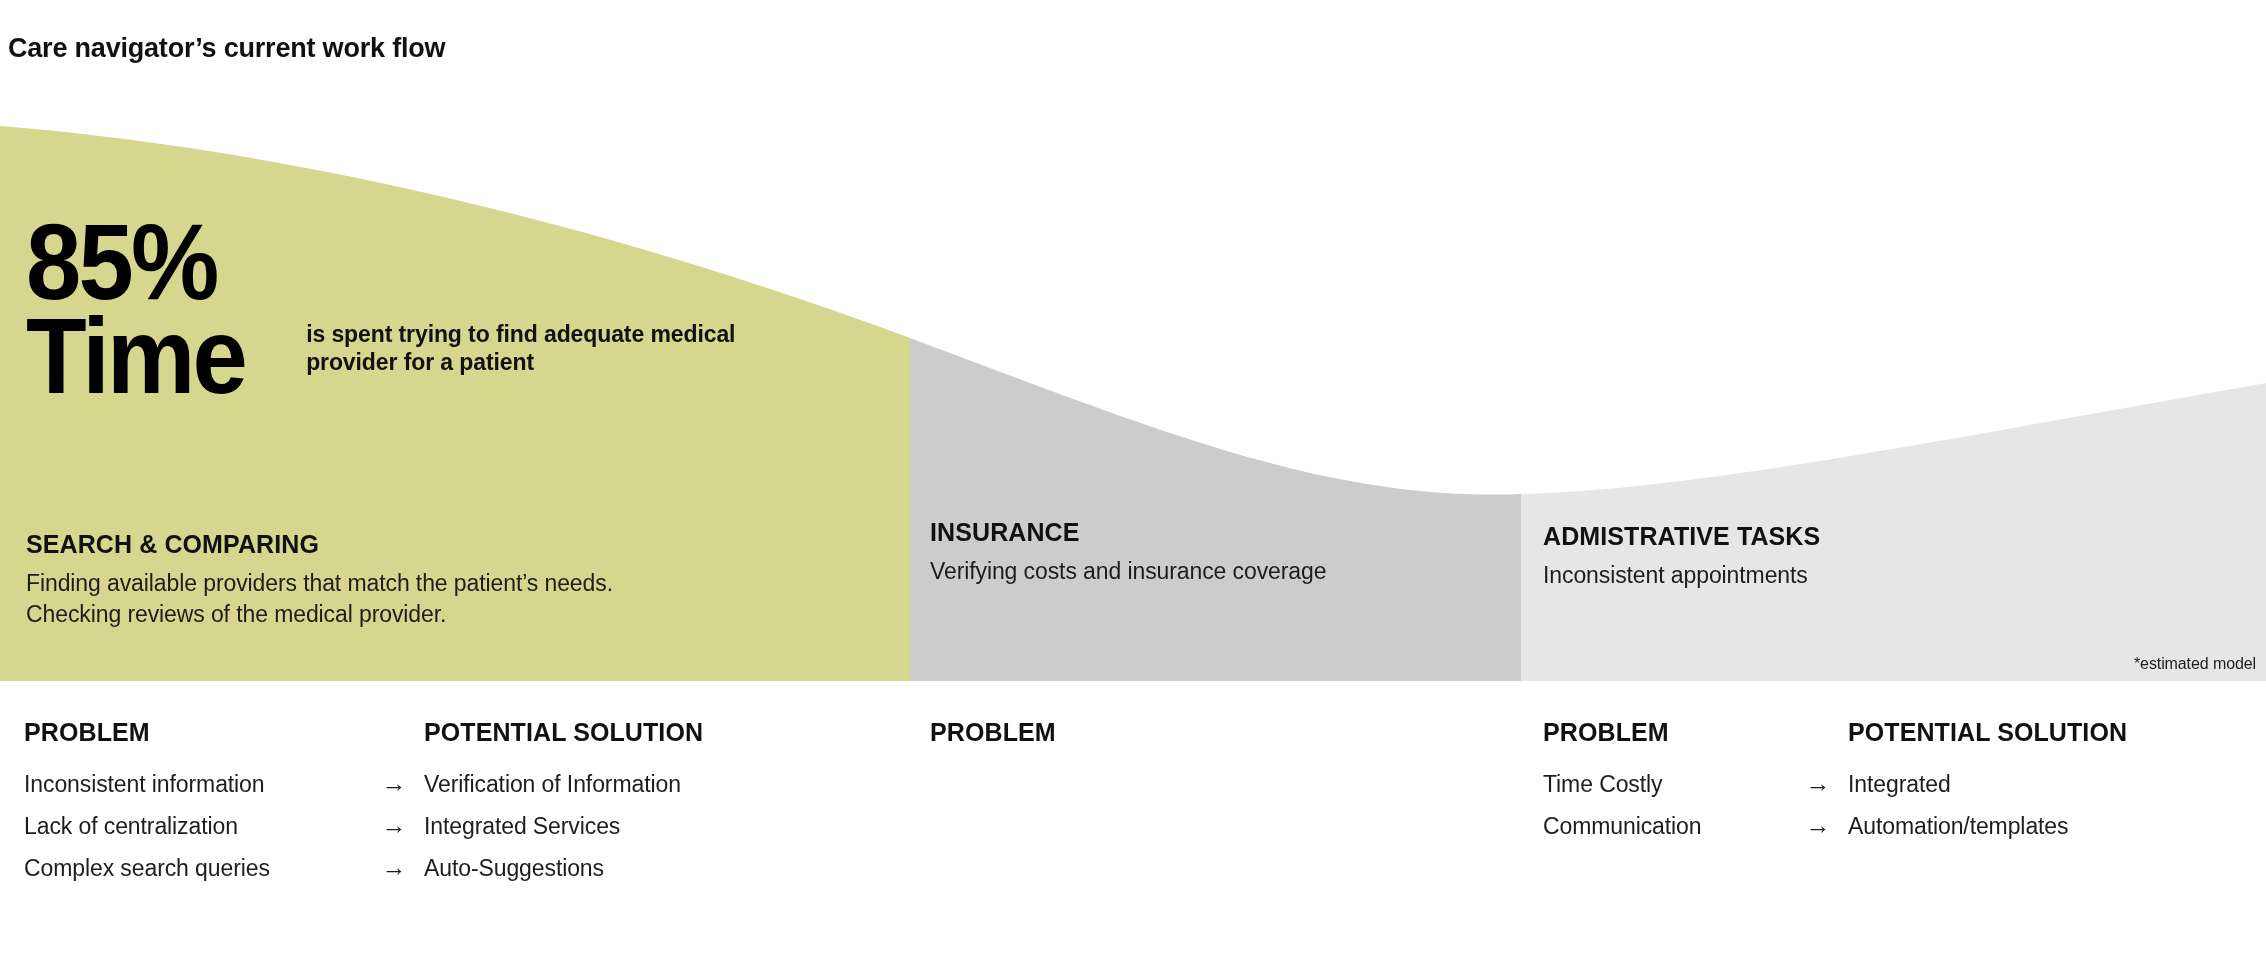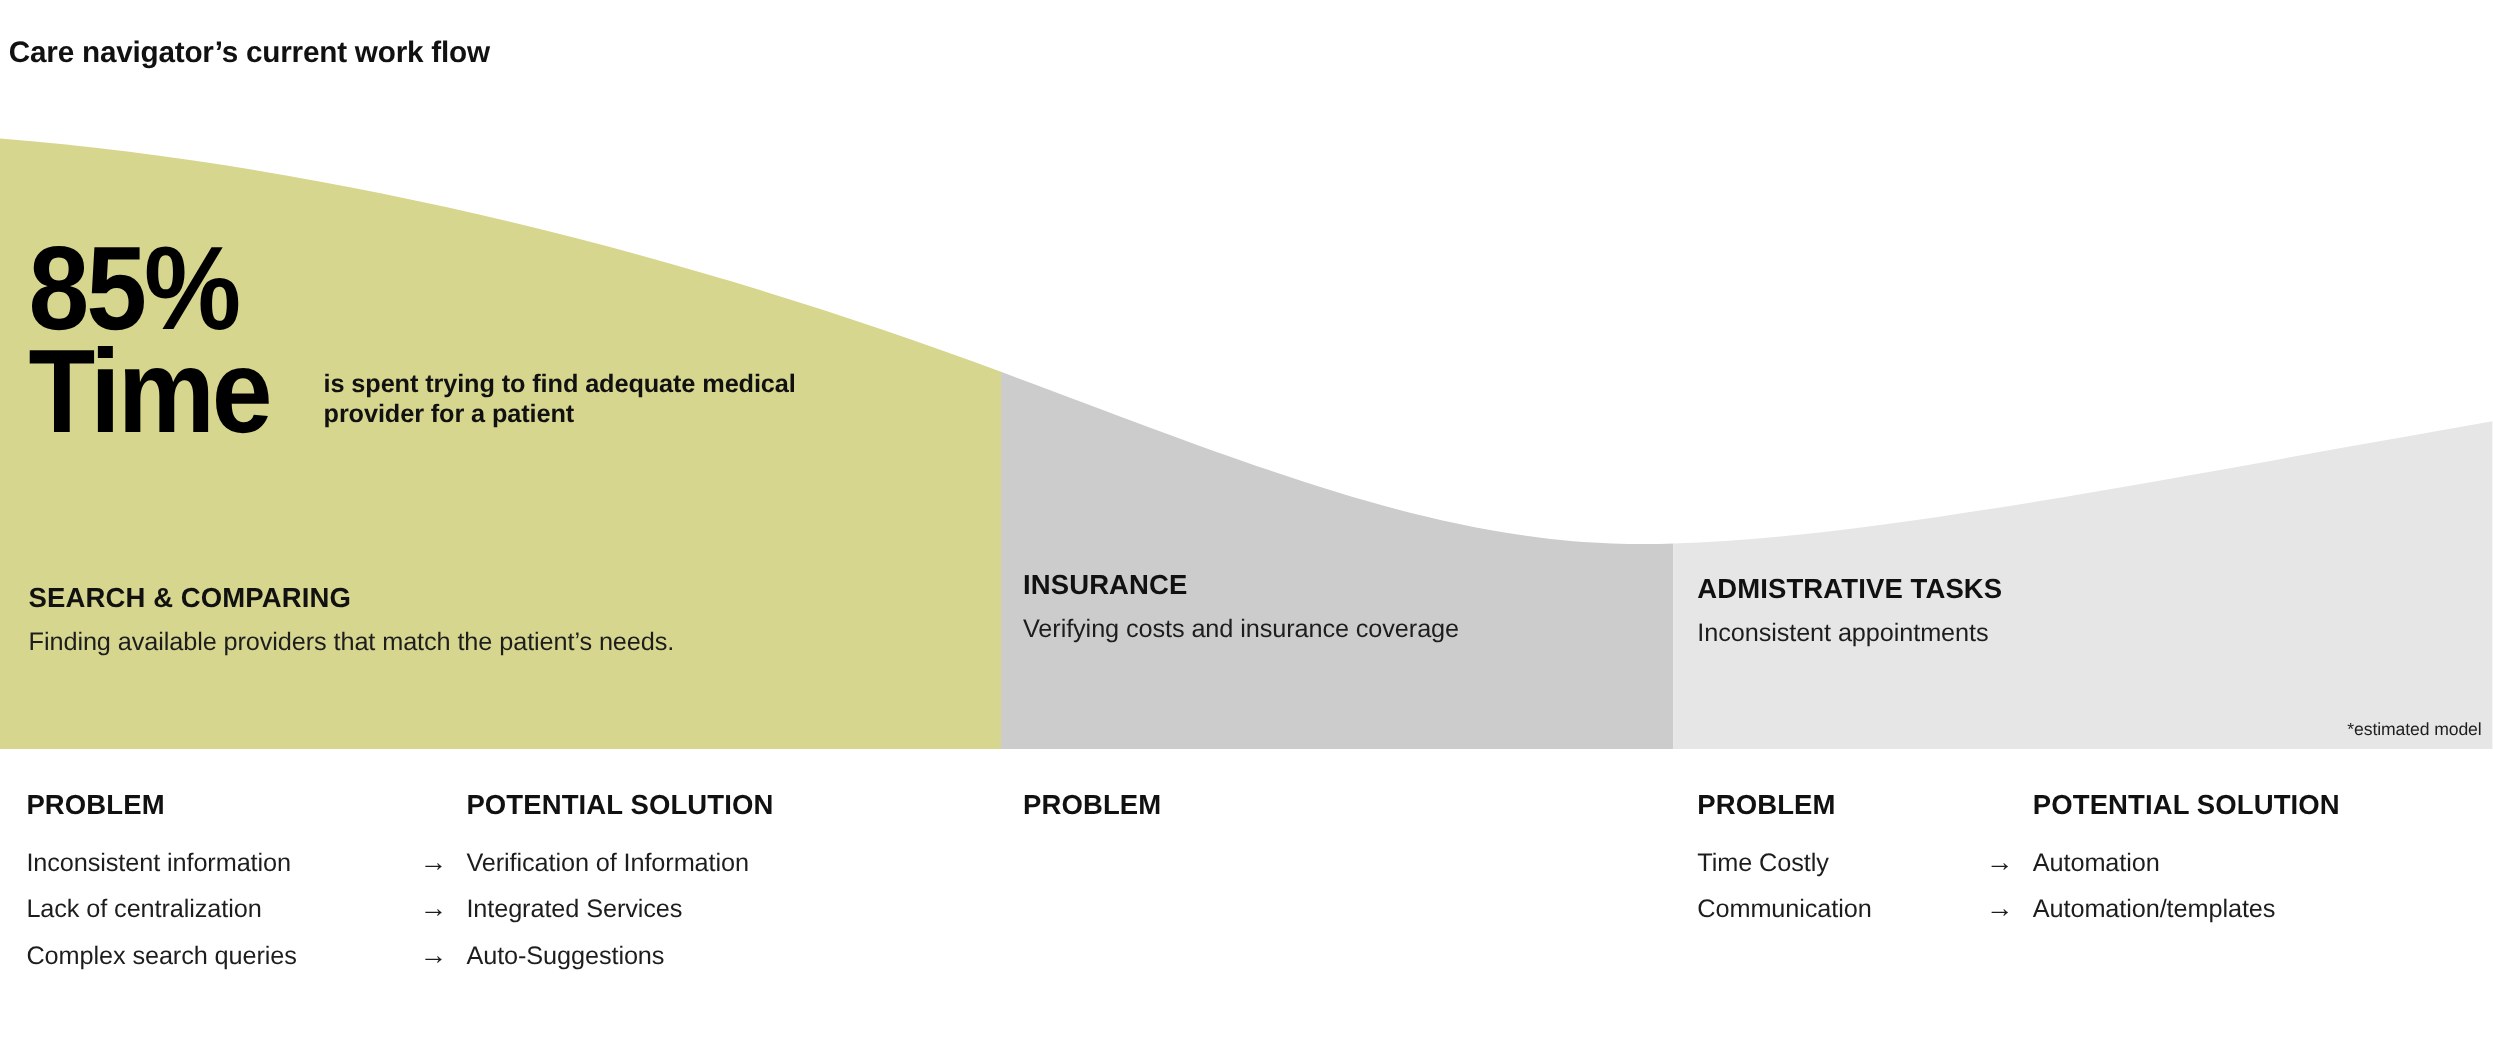--- a/index.html
+++ b/index.html
@@ -54,22 +54,22 @@
     font-size: 108px;
     line-height: 0.92;
     font-weight: 700;
     letter-spacing: -3px;
     color: #000000;
     transform: scaleX(0.92);
     transform-origin: left center;
   }
   .stat-row {
     display: flex;
-    align-items: flex-end;
-    gap: 30px;
+    align-items: center;
+    gap: 42px;
     margin-top: -6px;
   }
   .stat-word {
     font-family: "Liberation Sans Narrow", "Liberation Sans", sans-serif;
     font-size: 108px;
     line-height: 0.95;
     font-weight: 700;
     letter-spacing: -3px;
     color: #000000;
     transform: scaleX(0.92);
@@ -204,20 +204,21 @@
   <div class="stat-pct">85%</div>
   <div class="stat-row">
     <div class="stat-word">Time</div>
     <div class="stat-caption">is spent trying to find adequate medical provider for a patient</div>
   </div>
 </div>
 
 <div class="stage" id="stage-search">
   <div class="stage-title">SEARCH &amp; COMPARING</div>
   <div class="stage-desc">Finding available providers that match the patient’s needs.</div>
+  <div class="stage-desc">Checking reviews of the medical provider.</div>
 </div>
 
 <div class="stage" id="stage-ins">
   <div class="stage-title">INSURANCE</div>
   <div class="stage-desc">Verifying costs and insurance coverage</div>
 </div>
 
 <div class="stage" id="stage-admin">
   <div class="stage-title">ADMISTRATIVE TASKS</div>
   <div class="stage-desc">Inconsistent appointments</div>
@@ -257,21 +258,21 @@
 
 <div class="ps-group" id="ps-right">
   <div class="ps-heads">
     <div class="ps-head problem">PROBLEM</div>
     <div class="ps-head solution">POTENTIAL SOLUTION</div>
   </div>
   <div class="ps-rows">
     <div class="ps-row">
       <span class="ps-problem">Time Costly</span>
       <span class="ps-arrow">→</span>
-      <span class="ps-solution">Automation</span>
+      <span class="ps-solution">Integrated</span>
     </div>
     <div class="ps-row">
       <span class="ps-problem">Communication</span>
       <span class="ps-arrow">→</span>
       <span class="ps-solution">Automation/templates</span>
     </div>
   </div>
 </div>
 
 </body></html>

